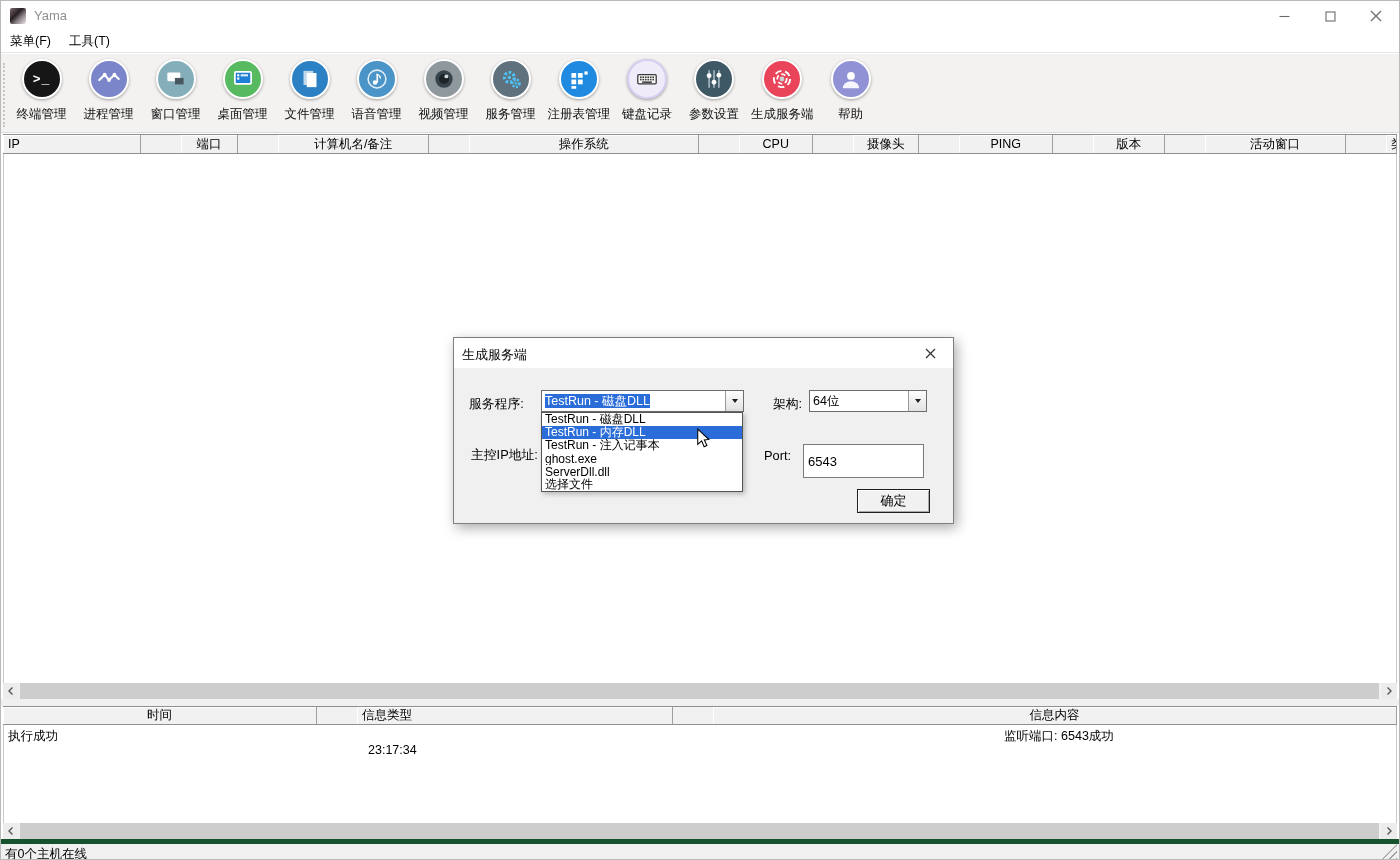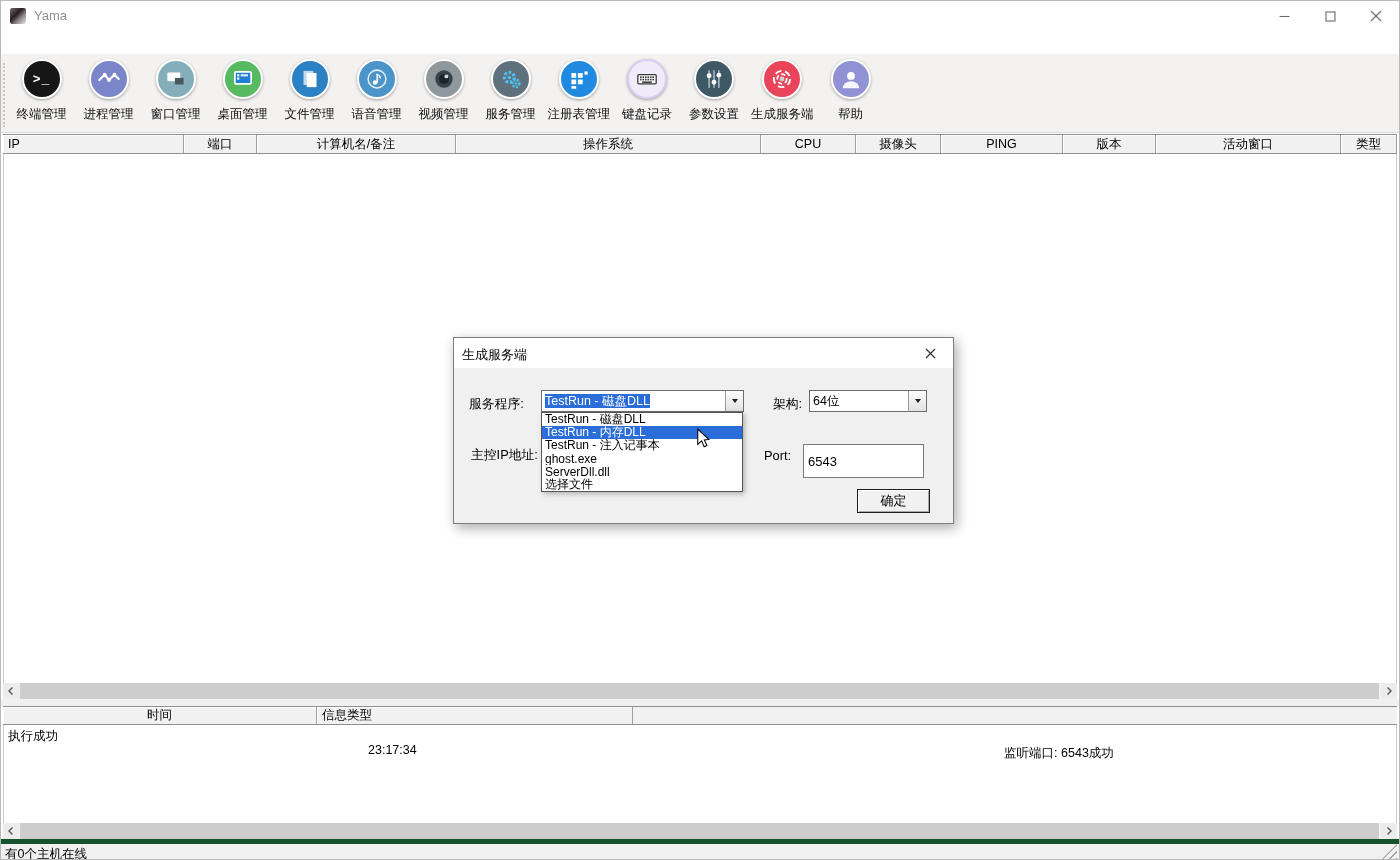--- a/index.html
+++ b/index.html
@@ -27,21 +27,21 @@
   .tb-grip{ width:3px; height:64px; margin:4px 2px 0 2px; border-left:2px dotted #c6c6c6; }
   .tb-item{ display:flex; flex-direction:column; align-items:center; min-width:60px; margin:0 3.5px; cursor:default; }
   .tb-circle{ width:40px; height:40px; border-radius:50%; border:2px solid #fff;
     box-shadow:0 1px 3px rgba(0,0,0,.35); display:flex; align-items:center; justify-content:center; }
   .tb-circle svg{ width:26px; height:26px; }
   .g-term{ color:#fff; font-family:"Liberation Mono","DejaVu Sans Mono",monospace; font-size:13px; font-weight:bold; letter-spacing:1px; }
   .tb-label{ margin-top:7px; font-size:12.5px; color:#111; white-space:nowrap; }
 
   
   .lv-header{ position:absolute; left:2px; right:2px; height:20px; display:flex;
-    background:#f1f1f1; border-top:1px solid #8f8f8f; border-bottom:1px solid #8f8f8f; overflow:hidden; }
+    background:#f1f1f1; border-top:1px solid #8f8f8f; border-bottom:1px solid #8f8f8f; overflow:hidden;gap:40px; }
   .hcell{ height:100%; line-height:18px; font-size:12.5px; border-right:1px solid #9f9f9f;
     box-shadow:inset 1px 1px 0 #fff; padding:0 5px; overflow:hidden; white-space:nowrap; background:#f1f1f1; }
   .main-header{ top:133px; }
   .info-header{ top:705px; height:19px; }
   .info-header .hcell{ line-height:17px; }
 
   .main-body{ position:absolute; top:153px; left:2px; right:2px; height:529px; background:#fff;
     border-left:1px solid #c9c9c9; border-right:1px solid #c9c9c9; }
   .info-body{ position:absolute; top:724px; left:2px; right:2px; height:98px; background:#fff;
     border-left:1px solid #c9c9c9; border-right:1px solid #c9c9c9; }
@@ -117,20 +117,24 @@
           </svg>
       </div>
       <div class="wc">
         <svg width="12" height="12" viewBox="0 0 12 12">
             <path d="M1,1 L11,11 M11,1 L1,11" stroke="#6b6b6b" stroke-width="1.2"></path>
           </svg>
       </div>
     </div>
   </div>
 
+  <div class="menubar">
+      <div class="menu-item">菜单(F)</div>
+      <div class="menu-item">工具(T)</div>
+    </div>
 
   <div class="toolbar">
     <div class="tb-grip"></div>
   <div class="tb-item">
         <div class="tb-circle" style="background: rgb(22, 22, 22);">
           <span class="g-term">&gt;_</span>
         </div>
         <div class="tb-label">终端管理</div>
       </div>
       <div class="tb-item">
@@ -303,26 +307,27 @@
           <polyline points="2.5,1.5 6,5 2.5,8.5" fill="none" stroke="#555" stroke-width="1.4"></polyline>
         </svg>
     </div>
   </div>
 
   <div class="splitter"></div>
 
   <div class="lv-header info-header">
       <div class="hcell" style="width: 314px; text-align: center;">时间</div>
       <div class="hcell" style="width: 316px; text-align: left;">信息类型</div>
+      <div class="hcell" style="flex: 1 1 0%; text-align: center;">信息内容</div>
     </div>
   <div class="info-body">
       <div class="irow">
         <div class="icell" style="width: 316px; text-align: left;">执行成功</div>
         <div class="icell" style="width: 314px; text-align: left; margin-top: 15px;">23:17:34</div>
-        <div class="icell" style="flex: 1 1 0%; text-align: center; margin-top: 17px;">监听端口: 6543成功</div>
+        <div class="icell" style="flex: 1 1 0%; text-align: center;">监听端口: 6543成功</div>
       </div>
     </div>
 
   <div class="sb sb2">
     <div class="sb-btn l">
       <svg width="8" height="10" viewBox="0 0 8 10">
           <polyline points="5.5,1.5 2,5 5.5,8.5" fill="none" stroke="#555" stroke-width="1.4"></polyline>
         </svg>
     </div>
     <div class="sb-thumb"></div>

